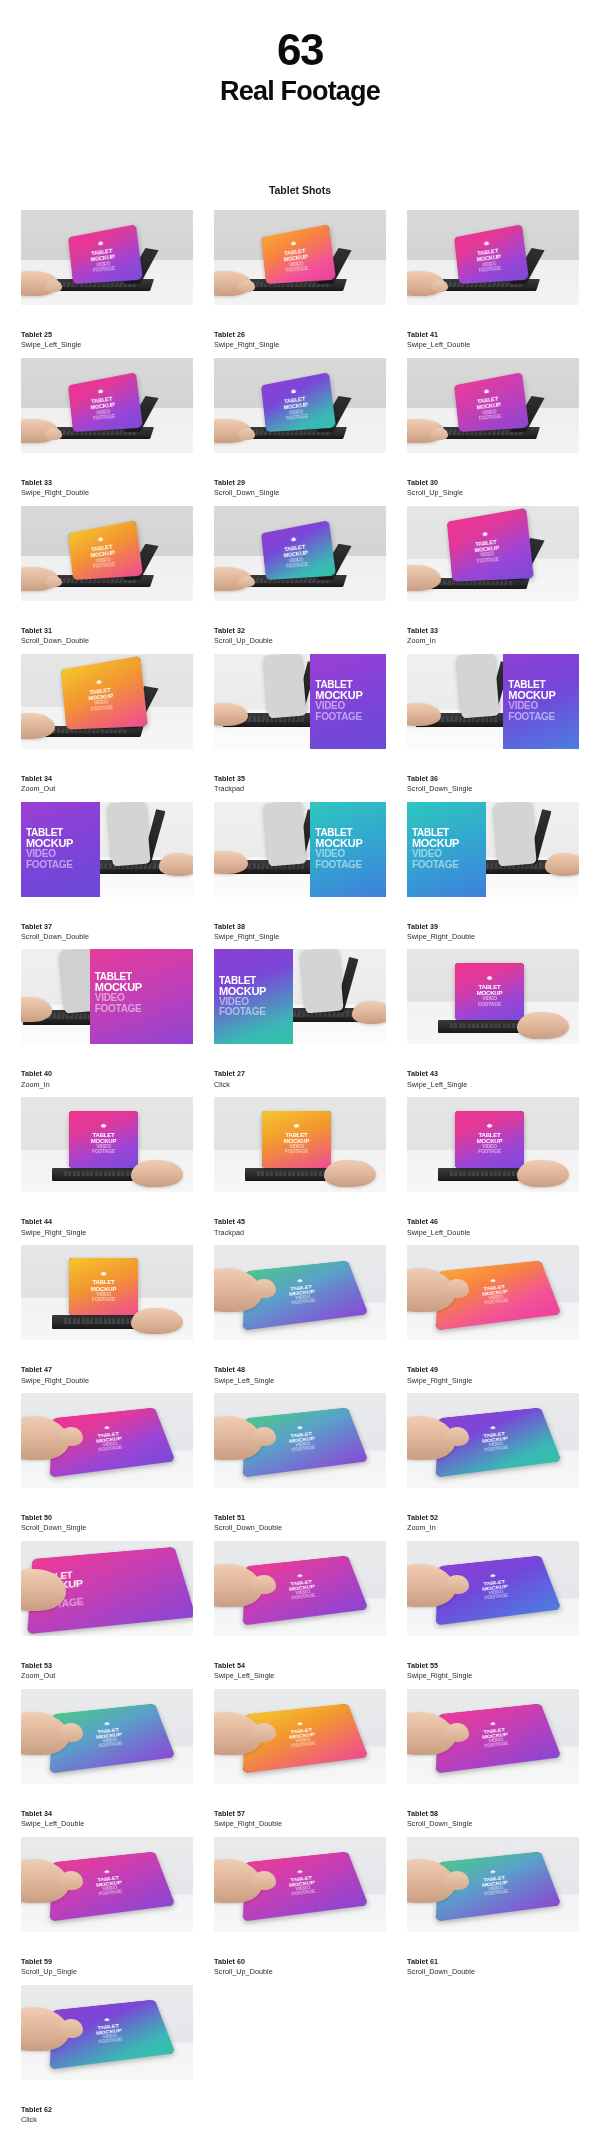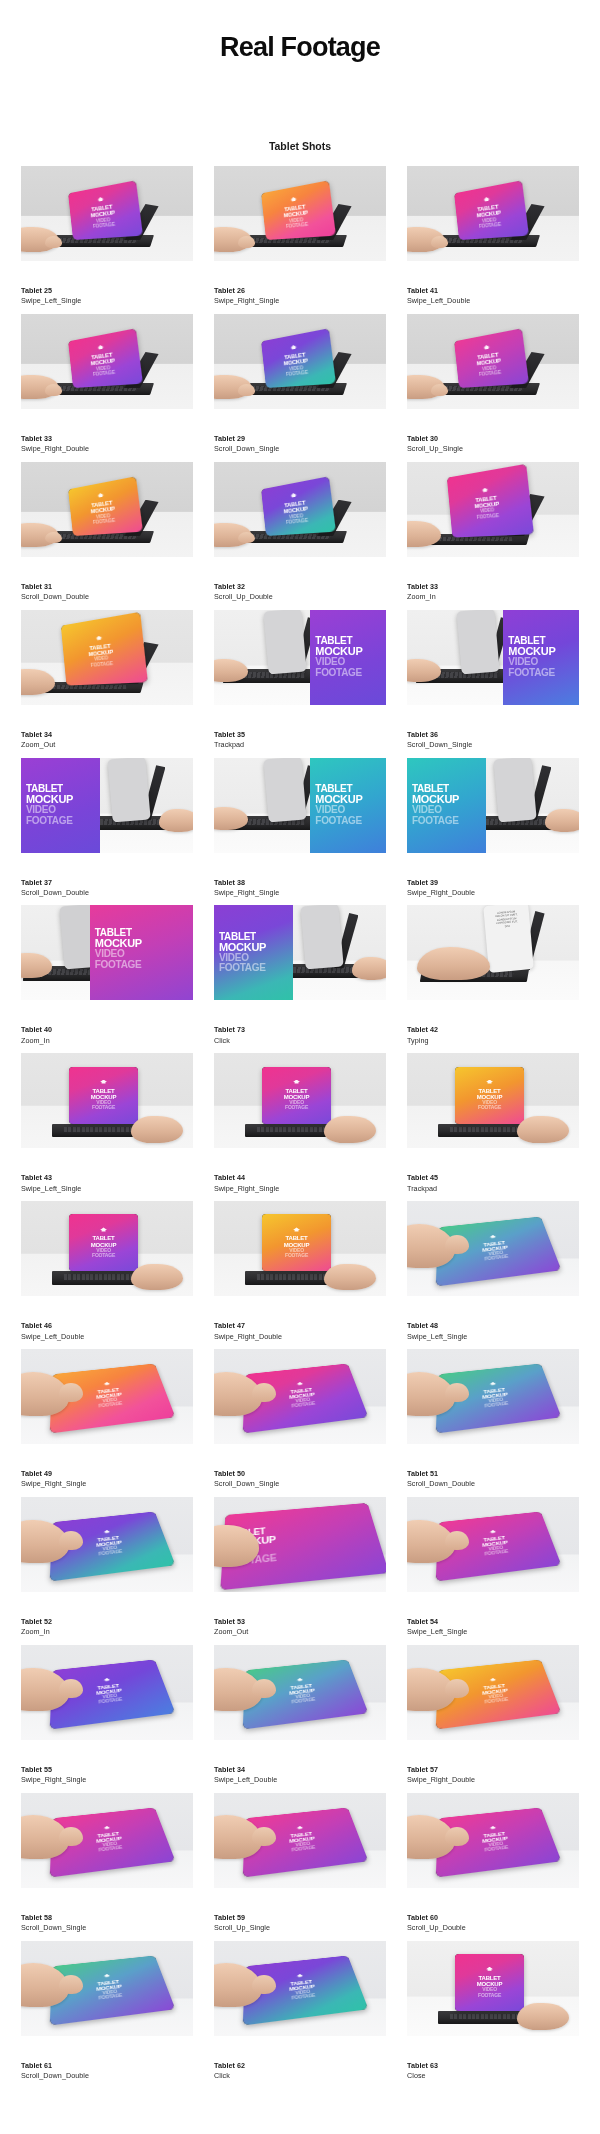--- a/index.html
+++ b/index.html
@@ -171,20 +171,21 @@
   }
   .cap-action {
     font-size: 7.2px; font-weight: 400; color: #2a2a2a; line-height: 1.45;
     letter-spacing: .05px;
   }
 </style>
 </head>
 <body>
 
 <div class="header">
+  <div class="header-count">63</div>
   <div class="header-title">Real Footage</div>
 </div>
 
 <div class="section-title">Tablet Shots</div>
 
 <div class="grid" id="grid">
     <div class="cell">
       <div class="thumb bg-studio">
         <div class="keyboard" style="left:14%;top:73%;width:62%;height:13%;transform:skewX(-18deg)">
           <div class="kbd-keys"></div>
@@ -561,38 +562,22 @@
         <div class="device" style="left:52%;top:0%;width:22%;height:66%;background:#d4d4d6;transform:rotate(-5deg)"></div>
         <div class="panel g-purpleteal" style="left:0;top:0;width:46%;height:100%">
           <div class="p1">TABLET</div>
           <div class="p2">MOCKUP</div>
           <div class="p3">VIDEO</div>
           <div class="p4">FOOTAGE</div>
         </div>
         <div class="hand" style="right:-4%;top:54%;width:24%;height:24%"></div>
       </div>
       <div class="caption">
-        <div class="cap-name">Tablet 73</div>
+        <div class="cap-name">Tablet 27</div>
         <div class="cap-action">Click</div>
-      </div>
-    </div>
-    <div class="cell">
-      <div class="thumb bg-white">
-        <div class="keyboard" style="left:8%;top:66%;width:62%;height:15%;transform:skewX(-10deg)">
-          <div class="kbd-keys"></div>
-        </div>
-        <div class="kickstand" style="left:62%;top:6%;width:18%;height:62%;clip-path:polygon(22% 100%,70% 0,100% 4%,52% 100%)"></div>
-        <div class="device" style="left:46%;top:-2%;width:26%;height:70%;background:#f2f2f2;transform:rotate(-5deg);box-shadow:0 1px 4px rgba(0,0,0,.2)">
-          <div class="lorem" style="top:10%">LOREM IPSUM DOLOR SIT AMET, CONSECTETUR ADIPISCING ELIT, SED</div>
-        </div>
-        <div class="hand" style="left:6%;top:44%;width:42%;height:34%;border-radius:45% 55% 40% 40% / 65% 60% 40% 35%"></div>
-      </div>
-      <div class="caption">
-        <div class="cap-name">Tablet 42</div>
-        <div class="cap-action">Typing</div>
       </div>
     </div>
     <div class="cell">
       <div class="thumb bg-light">
         <div class="keyboard" style="left:18%;top:74%;width:58%;height:14%">
           <div class="kbd-keys"></div>
         </div>
         <div class="device" style="left:28%;top:14%;width:40%;height:60%;background:#1c1c1e;padding:1.5px;border-radius:4px">
           <div class="screen g-pinkpurple">
             <div class="screen-logo"></div>
@@ -1007,36 +992,13 @@
           </div>
         </div>
         <div class="hand" style="left:-12%;top:24%;width:40%;height:46%;border-radius:48% 52% 40% 44% / 58% 62% 40% 38%"></div>
         <div class="finger" style="left:22%;top:36%;width:14%;height:20%"></div>
       </div>
       <div class="caption">
         <div class="cap-name">Tablet 62</div>
         <div class="cap-action">Click</div>
       </div>
     </div>
-    <div class="cell">
-      <div class="thumb bg-white">
-        <div class="keyboard" style="left:18%;top:74%;width:58%;height:14%">
-          <div class="kbd-keys"></div>
-        </div>
-        <div class="device" style="left:28%;top:14%;width:40%;height:60%;background:#1c1c1e;padding:1.5px;border-radius:4px">
-          <div class="screen g-pinkpurple">
-            <div class="screen-logo"></div>
-            <div class="screen-txt">
-              <div class="l1">TABLET</div>
-              <div class="l2">MOCKUP</div>
-              <div class="l3">VIDEO</div>
-              <div class="l4">FOOTAGE</div>
-            </div>
-          </div>
-        </div>
-        <div class="hand" style="right:6%;top:66%;width:30%;height:28%"></div>
-      </div>
-      <div class="caption">
-        <div class="cap-name">Tablet 63</div>
-        <div class="cap-action">Close</div>
-      </div>
-    </div>
   </div>
 
 </body></html>

